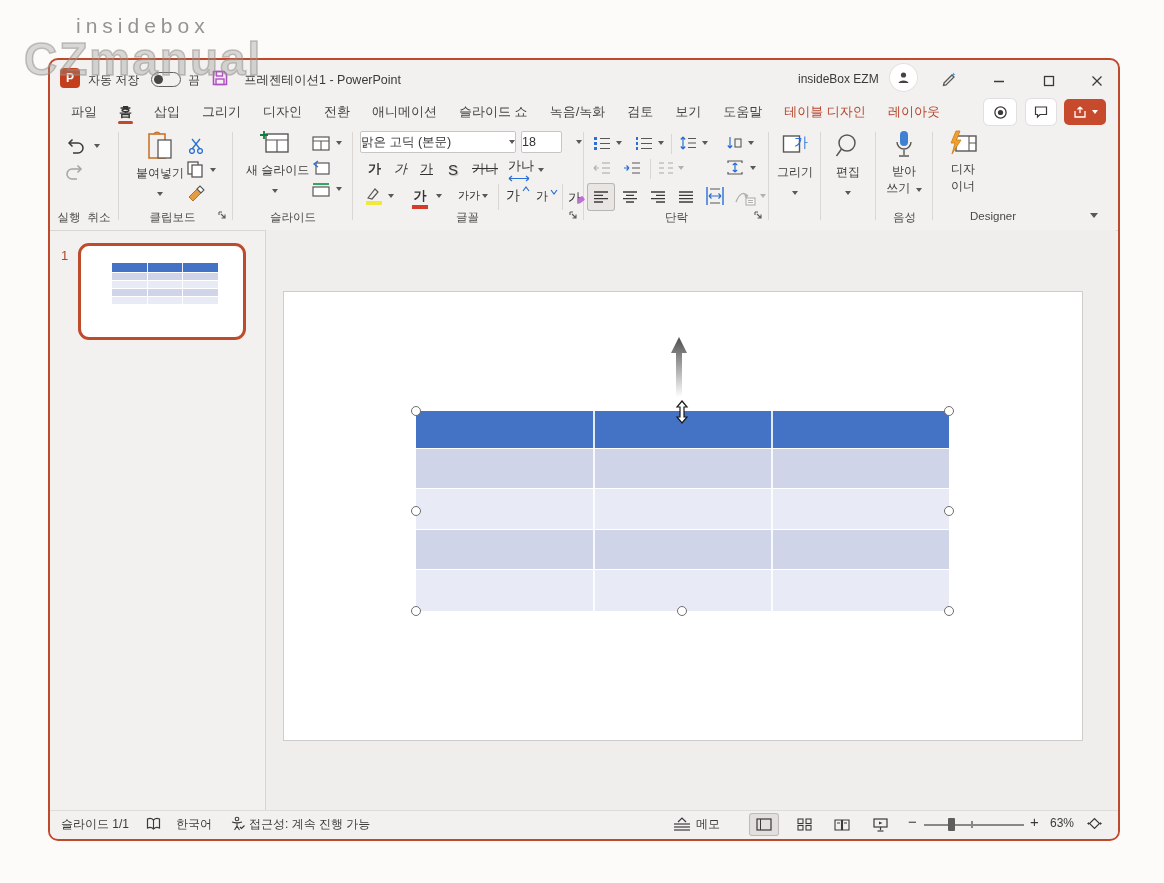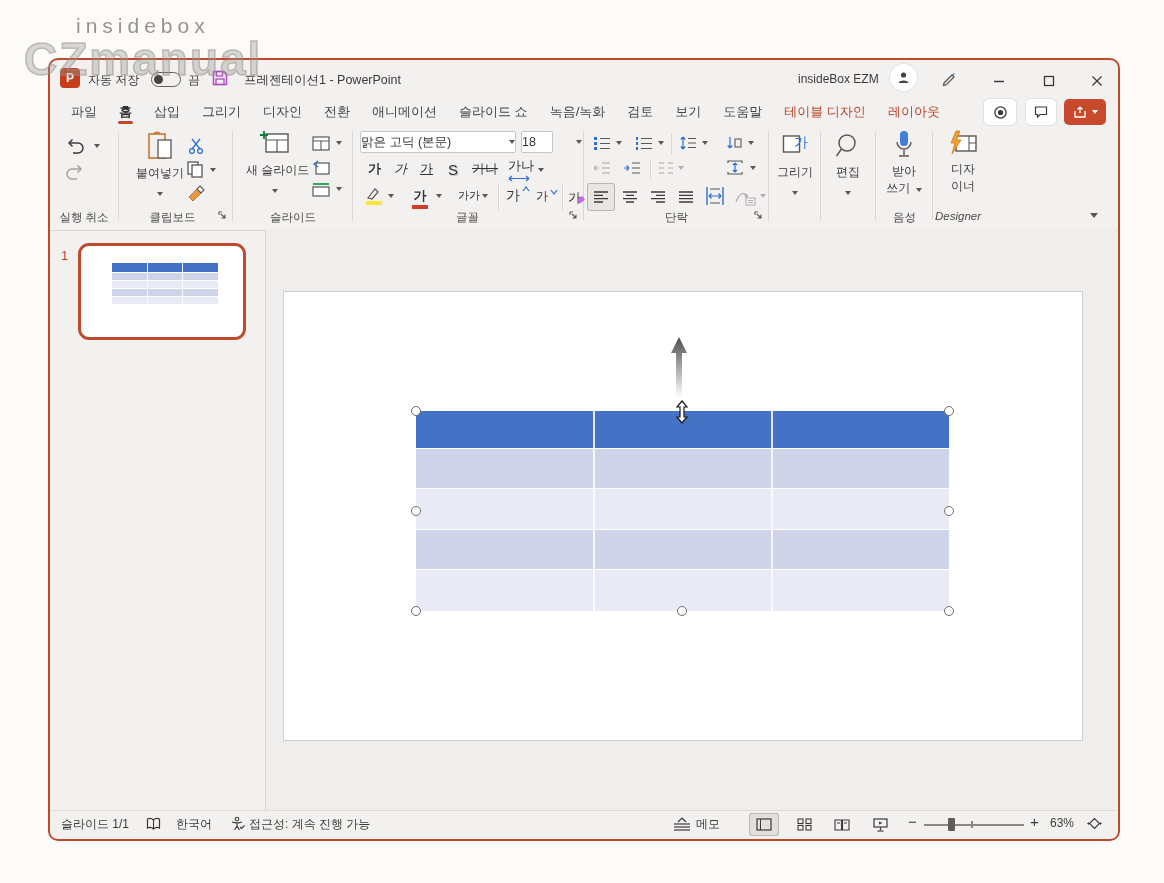--- a/index.html
+++ b/index.html
@@ -161,21 +161,21 @@
         <path d="M8.5 3.5 L5 7 L8.5 10.5" fill="none" stroke="#3b3a39" stroke-width="1.5"></path>
       </svg>
     </div>
     <span class="abs chev" style="left:44px;top:84px;"></span>
     <div class="abs gray" style="left:14px;top:102px;">
       <svg width="22" height="20" viewBox="0 0 22 20">
         <path d="M17 7 H8 A5 5 0 1 0 8 17 H13" fill="none" stroke="#3b3a39" stroke-width="1.5"></path>
         <path d="M13.5 3.5 L17 7 L13.5 10.5" fill="none" stroke="#3b3a39" stroke-width="1.5"></path>
       </svg>
     </div>
-    <div class="abs lbl" style="left:0;top:150px;width:68px;">실행 취소</div>
+    <div class="abs lbl" style="left:0;top:150px;width:68px;font-family:Liberation Mono, monospace;">실행 취소</div>
 
     <div class="abs" style="left:84px;top:70px;width:52px;text-align:center;">
       <svg width="28" height="32" viewBox="0 0 28 32" style="margin:0 auto;">
         <rect x="3" y="4" width="16" height="24" fill="none" stroke="#c8762c" stroke-width="1.6"></rect>
         <path d="M8 4 a3.5 3.5 0 0 1 6 0" fill="none" stroke="#c8762c" stroke-width="1.6"></path>
         <rect x="12" y="10" width="13" height="18" fill="#fff" stroke="#5a5856" stroke-width="1.3"></rect>
       </svg>
       <div class="btxt" style="margin-top:3px;">붙여넣기</div>
       <span class="chev" style="margin-top:3px;"></span>
     </div>
@@ -237,21 +237,21 @@
         <line x1="1" y1="2" x2="17" y2="2" stroke="#2faa5c" stroke-width="2"></line>
       </svg>
     </div>
     <span class="abs chev" style="left:286px;top:127px;"></span>
     <div class="abs lbl" style="left:188px;top:150px;width:110px;">슬라이드</div>
 
     <div class="abs combo" style="left:310px;top:71px;width:156px;">
       <span>맑은 고딕 (본문)</span>
       <span class="chev"></span>
     </div>
-    <div class="abs combo" style="left:471px;top:71px;width:32px;gap:40px;">
+    <div class="abs combo" style="left:471px;top:71px;width:41px;gap:40px;">
       <span>18</span>
       <span class="chev"></span>
     </div>
     <span class="abs g" style="left:318px;top:102px;font-weight:bold;">가</span>
     <span class="abs g" style="left:344px;top:102px;font-style:italic;">가</span>
     <span class="abs g" style="left:370px;top:102px;text-decoration:underline;">가</span>
     <span class="abs g" style="left:398px;top:102px;font-size:15px;text-shadow:1px 1px 1px #bbb;">S</span>
     <span class="abs g" style="left:422px;top:102px;text-decoration:line-through;">가나</span>
     <div class="abs" style="left:458px;top:96px;text-align:center;">
       <span class="g">가나</span>
@@ -470,21 +470,21 @@
     <div class="abs" style="left:888px;top:70px;width:50px;text-align:center;">
       <svg width="30" height="28" viewBox="0 0 30 28" style="margin:0 auto;">
         <rect x="8" y="6" width="20" height="15" fill="#fff" stroke="#5a5856" stroke-width="1.4"></rect>
         <line x1="21" y1="6" x2="21" y2="21" stroke="#5a5856" stroke-width="1.1"></line>
         <line x1="21" y1="13" x2="28" y2="13" stroke="#5a5856" stroke-width="1.1"></line>
         <path d="M8 1 L3 13 H7 L4 24 L13 10 H8.5 L12 1 Z" fill="#f0a02e" stroke="#c87b16" stroke-width=".8"></path>
       </svg>
       <div class="btxt" style="margin-top:3px;">디자</div>
       <div class="btxt">이너</div>
     </div>
-    <div class="abs lbl" style="left:879px;top:150px;width:58px;font-style:italic;">Designer</div>
+    <div class="abs lbl" style="left:914px;top:150px;width:58px;">Designer</div>
 
     <span class="abs chev" style="left:1040px;top:153px;border-left-width:4.5px;border-right-width:4.5px;border-top-width:5px;"></span>
 
     <div class="abs" style="left:215px;top:170px;width:1px;height:580px;background:#d8d5d3;"></div>
     <div class="abs" style="left:11px;top:188px;font-size:13px;color:#b5442b;">1</div>
     <div class="abs" id="thumb-annot">
       <div style="position:absolute;left:31px;top:17px;width:106px;height:41px;">
         <div style="height: 9px; border-bottom: 1px solid rgb(255, 255, 255); background: rgb(68, 114, 196);"></div>
         <div style="height: 7px; border-bottom: 1px solid rgb(255, 255, 255); background: rgb(207, 212, 233);"></div>
         <div style="height: 7px; border-bottom: 1px solid rgb(255, 255, 255); background: rgb(232, 235, 245);"></div>

